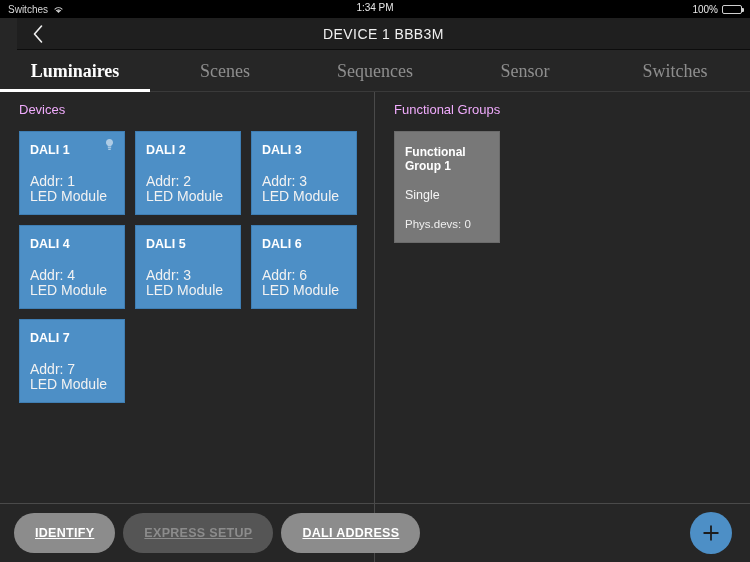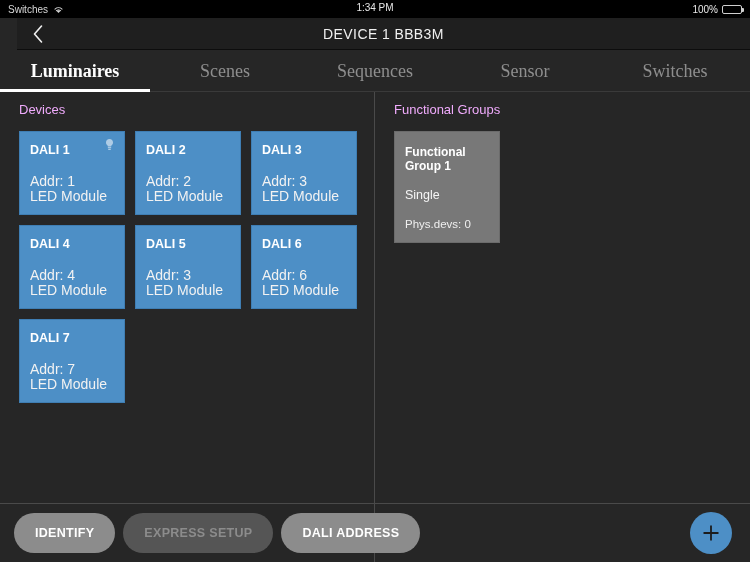--- a/index.html
+++ b/index.html
@@ -184,20 +184,21 @@
     border-radius:20px;
     background:#8c8c8c;
     color:#ffffff;
     font-size:12.5px;
     font-weight:bold;
     letter-spacing:.3px;
     display:flex; align-items:center; justify-content:center;
     padding:0 21px;
     cursor:pointer;
     white-space:nowrap;
+    text-decoration:underline;
   }
   .pill.disabled {
     background:#555555;
     color:#8c8c8c;
     cursor:default;
   }
   .bb-right {
     flex:1; height:59px;
     display:flex; align-items:center; justify-content:flex-end;
     padding-right:18px;

